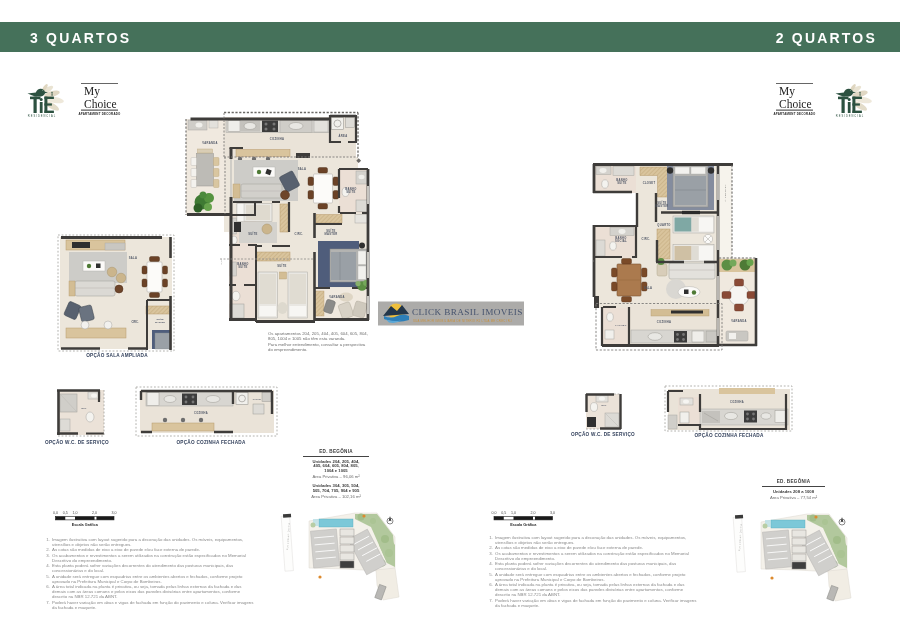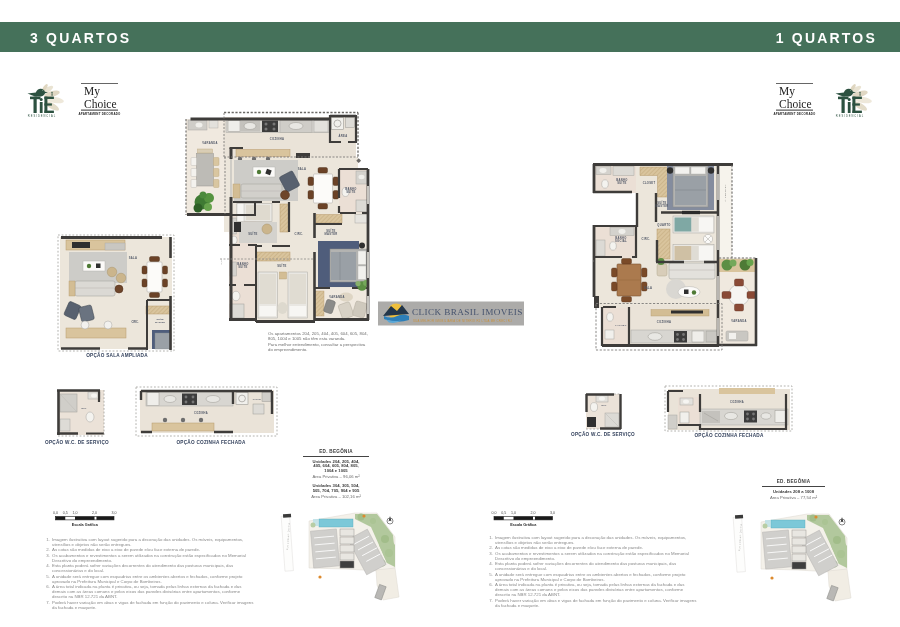--- a/index.html
+++ b/index.html
@@ -20,21 +20,21 @@
 .dis li{margin-bottom:.4px;padding-left:1px;}
 </style>
 </head>
 <body>
 <div id="page">
 
 <div class="banner"></div>
 
 <div class="bt" style="left:30px;top:30px;">3 QUARTOS</div>
 
-<div class="bt" style="right:23px;top:30px;">1 QUARTOS</div>
+<div class="bt" style="right:23px;top:30px;">2 QUARTOS</div>
 
 <svg class="abs" style="left:0;top:0;" width="900" height="627" viewBox="0 0 900 627">
 <defs>
 <pattern id="hatch" width="3" height="3" patternUnits="userSpaceOnUse" patternTransform="rotate(45)">
 <rect width="3" height="3" fill="#d9c49d"></rect>
           <line x1="0" y1="0" x2="0" y2="3" stroke="#b79a6d" stroke-width="0.7"></line>
 </pattern>
 <pattern id="hatch2" width="2.5" height="2.5" patternUnits="userSpaceOnUse" patternTransform="rotate(-45)">
 <rect width="2.5" height="2.5" fill="#d4bd93"></rect>
           <line x1="0" y1="0" x2="0" y2="2.5" stroke="#ab8f62" stroke-width="0.6"></line>

